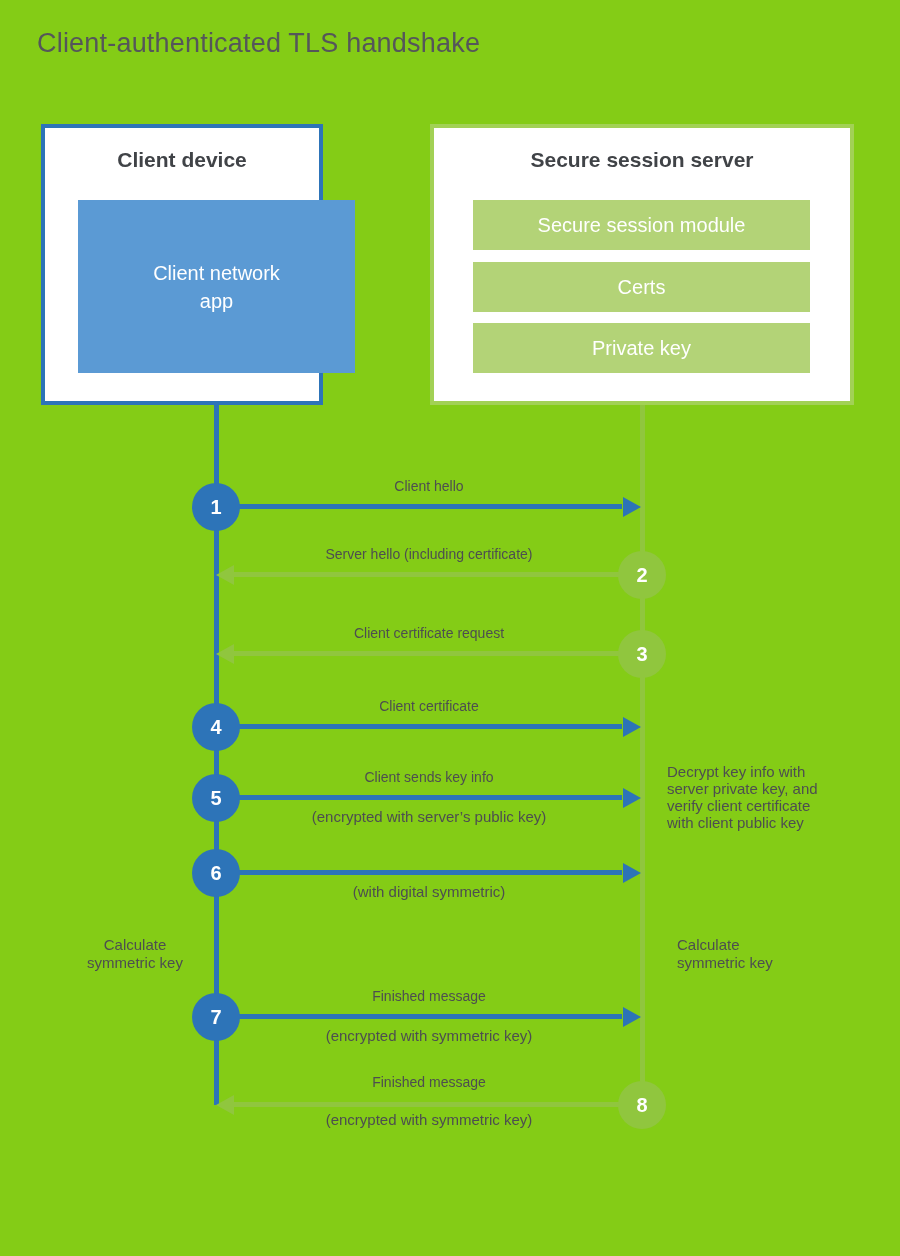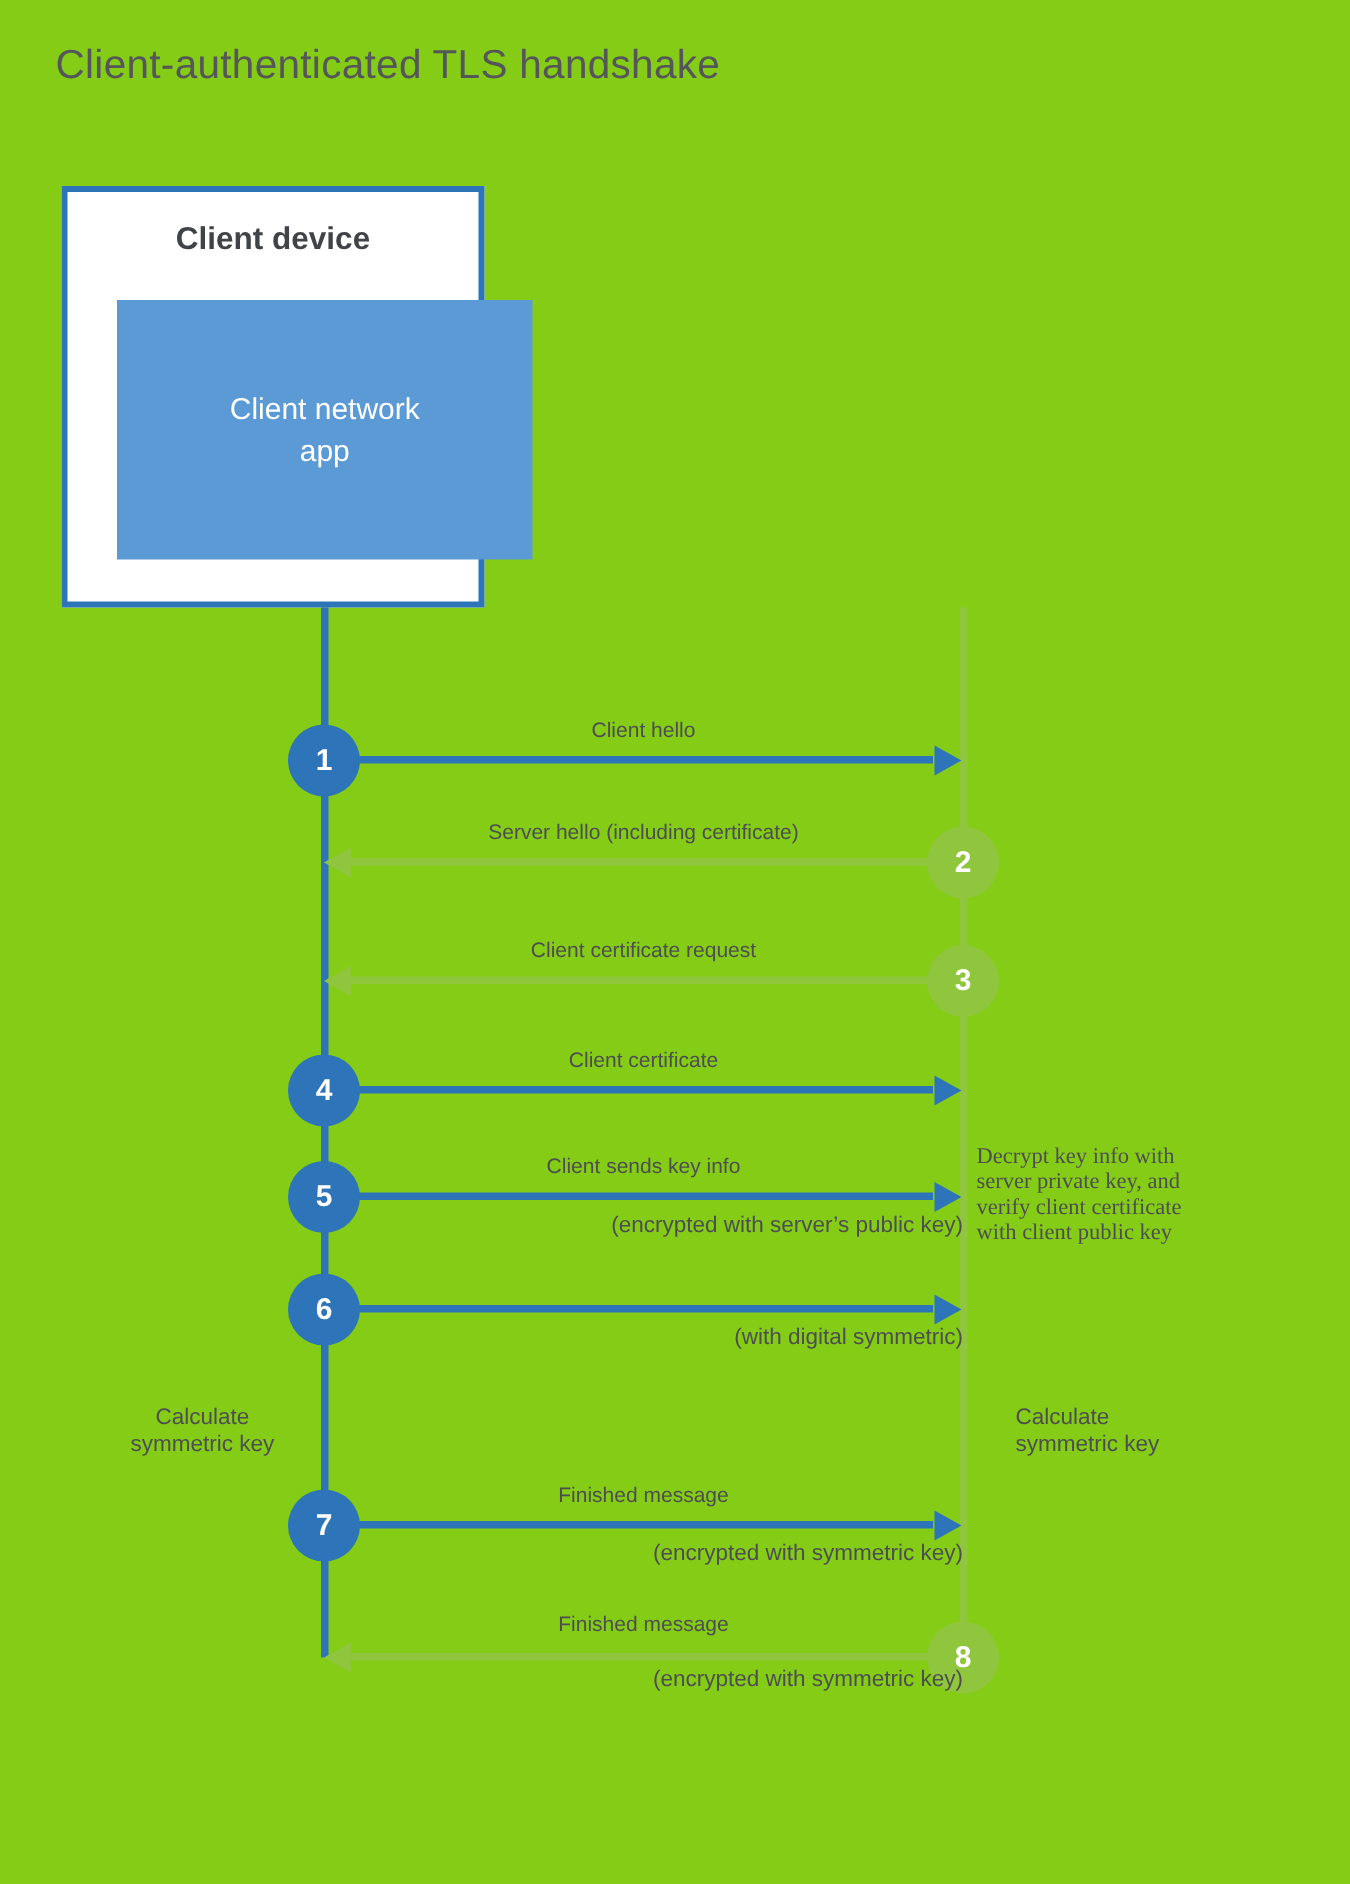--- a/index.html
+++ b/index.html
@@ -46,45 +46,57 @@
   .hline.green{background:#90c63e;left:234px;width:408px;}
   .ahead{position:absolute;width:0;height:0;border-top:10px solid transparent;border-bottom:10px solid transparent;}
   .ahead.r{left:623px;border-left:18px solid #2d74b8;}
   .ahead.l{left:216px;border-right:18px solid #90c63e;}
   
   .steplabel{
     position:absolute;left:216px;width:426px;text-align:center;
     font-size:14px;color:#4d4e50;
   }
   .sublabel{
-    position:absolute;left:216px;width:426px;text-align:right;
+    position:absolute;left:216px;width:426px;text-align:center;
     font-size:15px;color:#4d4e50;
   }
   .note{
     position:absolute;font-size:15px;line-height:18px;color:#4d4e50;white-space:pre-line;
   }
-  .note.decrypt{left:651px;top:763px;width:180px;line-height:17px;font-family:Liberation Serif, serif;}
+  .note.decrypt{left:667px;top:763px;width:180px;line-height:17px;}
   .note.calc-left{left:60px;top:936px;width:150px;text-align:center;}
   .note.calc-right{left:677px;top:936px;width:150px;text-align:left;}
 </style>
 </head>
 <body>
 
 <div id="canvas">
 
   <div class="title">Client-authenticated TLS handshake</div>
 
   <div class="actorbox client-box">
     <div class="hdr">Client device</div>
     <div class="apprect">
       <span>Client network
 app</span>
     </div>
   </div>
 
+  <div class="actorbox server-box">
+    <div class="hdr">Secure session server</div>
+    <div class="modbar" style="top:72px">
+      <span>Secure session module</span>
+    </div>
+    <div class="modbar" style="top:134px">
+      <span>Certs</span>
+    </div>
+    <div class="modbar" style="top:195px">
+      <span>Private key</span>
+    </div>
+  </div>
 
   <div class="vline blue"></div>
   <div class="vline green"></div>
 
   <div class="steplabel" style="top:478px">Client hello</div>
   <div class="hline blue" style="top:504px"></div>
   <div class="ahead r" style="top:497px"></div>
   <div class="circle blue" style="top:483px">1</div>
 
   <div class="steplabel" style="top:546px">Server hello (including certificate)</div>

